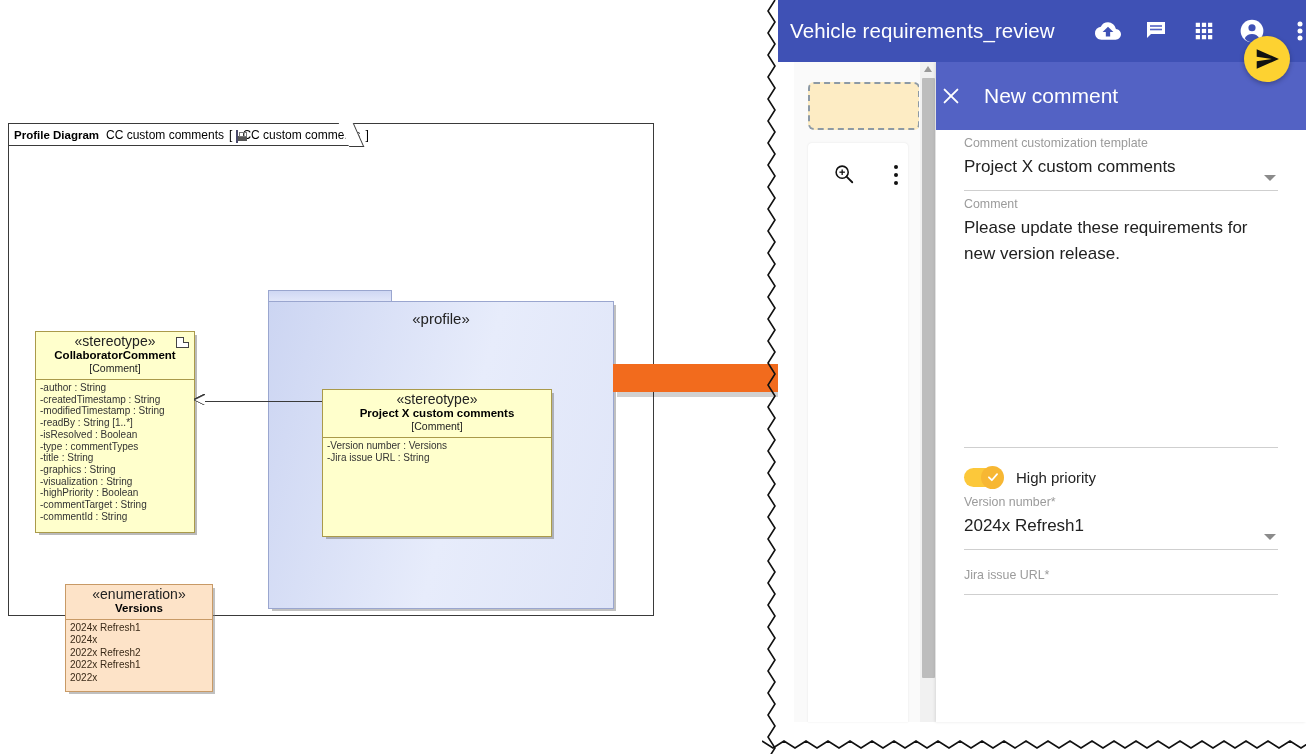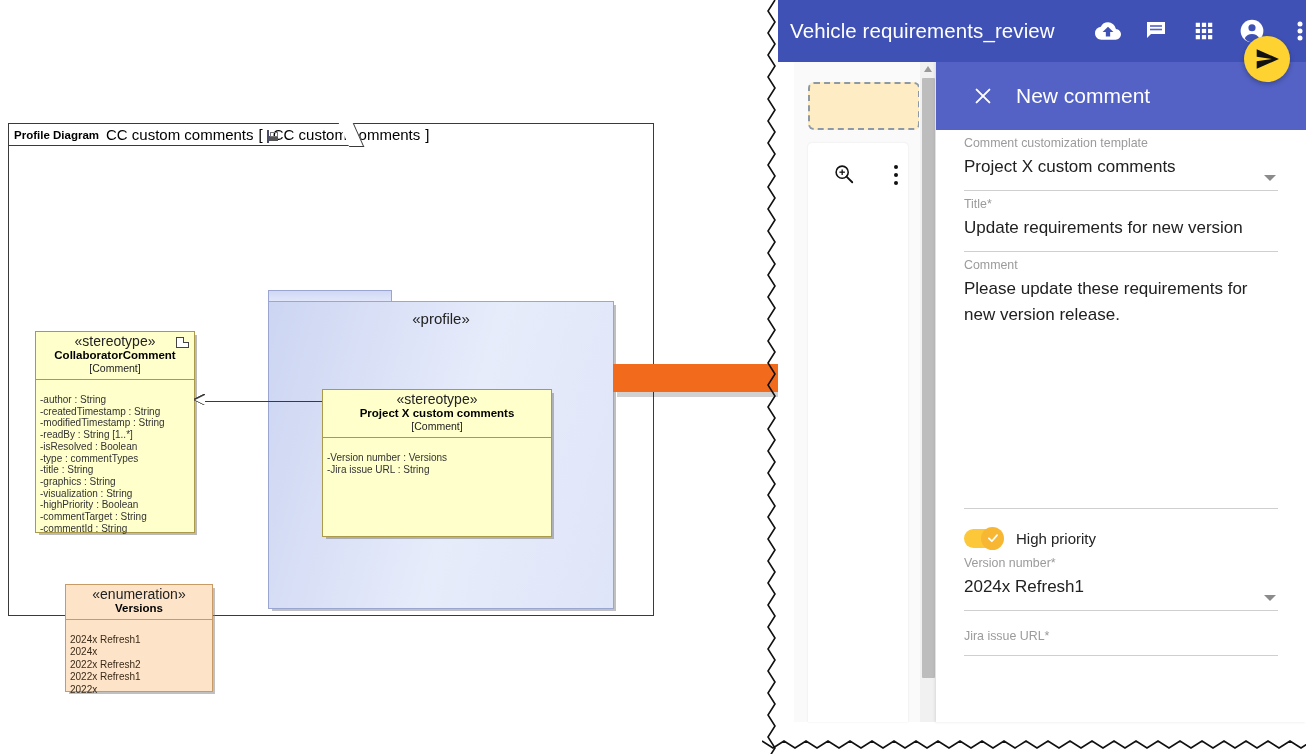--- a/index.html
+++ b/index.html
@@ -33,21 +33,21 @@
   #diagram-title-tab::after {
     content: "";
     position: absolute; right: -10px; top: -1px;
     width: 14px; height: 23px;
     border-bottom: 1.5px solid #3a3a3a;
     transform: skewX(24deg);
     background: #fff;
     border-right: 1.5px solid #3a3a3a;
   }
   .dt-bold { font-weight: bold; font-size: 11.5px; color: #000; }
-  .dt-norm { font-size: 15px; color: #000; margin-left: 7px; }
+  .dt-norm { font-size: 12px; color: #000; margin-left: 7px; }
   .dt-ico {
     display: inline-block; width: 13px; height: 13px;
     border: 1px solid #4a4a6a; background: #eef0f6;
     margin: 0 4px; position: relative; top: 2px;
   }
   .dt-ico::before {
     content: ""; position: absolute; left: 1px; top: 5px;
     width: 9px; height: 5px; background: #555; 
   }
   .dt-ico::after {
@@ -64,21 +64,21 @@
   }
   .uml-head {
     padding: 3px 4px 4px 4px;
     text-align: center;
     position: relative;
   }
   .uml-stereo { font-size: 14px; color: #222; line-height: 13px; }
   .uml-name { font-size: 11.5px; font-weight: bold; color: #000; line-height: 14px; }
   .uml-meta { font-size: 10.5px; color: #222; line-height: 13px; }
   .uml-sep { border-top: 1px solid #aa9a4a; }
-  .uml-attrs { padding: 2px 3px 3px 4px; margin-top: 12px; }
+  .uml-attrs { padding: 2px 3px 3px 4px; }
   .uml-attr { font-size: 10px; color: #333; line-height: 11.7px; white-space: nowrap; }
   .note-corner {
     position: absolute; right: 5px; top: 5px;
     width: 13px; height: 11px;
     border: 1px solid #444; background: #fff;
   }
   .note-corner::after {
     content: ""; position: absolute; right: -1px; top: -1px;
     width: 5px; height: 5px; background: #ffffcc;
     border-left: 1px solid #444; border-bottom: 1px solid #444;
@@ -198,21 +198,21 @@
   }
 
   
   #comment-panel {
     position: absolute; left: 158px; top: 62px; right: 0; bottom: 16px;
     background: #ffffff;
     box-shadow: -1px 0 3px rgba(0,0,0,0.10);
   }
   #cp-header {
     height: 68px; background: #5362c4;
-    display: flex; align-items: center; padding-left: 36px;
+    display: flex; align-items: center; padding-left: 4px;
   }
   #cp-close { width: 22px; height: 22px; cursor: pointer; }
   #cp-title { color: #fff; font-size: 21px; margin-left: 22px; }
   #fab-send {
     position: absolute; right: 16px; top: 36px;
     width: 46px; height: 46px; border-radius: 50%;
     background: #fdd231; cursor: pointer;
     display: flex; align-items: center; justify-content: center;
     box-shadow: 0 2px 5px rgba(0,0,0,0.28);
   }
@@ -364,25 +364,20 @@
 
         <div id="cp-body">
 
           <div class="field f-select">
             <div class="f-label">Comment customization template</div>
             <div class="f-value">Project X custom comments</div>
             <div class="caret"></div>
             <div class="f-underline"></div>
           </div>
 
-          <div class="field">
-            <div class="f-label">Title*</div>
-            <div class="f-value">Update requirements for new version</div>
-            <div class="f-underline"></div>
-          </div>
 
           <div class="field">
             <div class="f-label">Comment</div>
             <div class="f-value" id="comment-text">Please update these requirements for new version release.</div>
           </div>
 
           <div id="divider-pri"></div>
 
           <div id="pri-row">
             <div id="pri-toggle">

